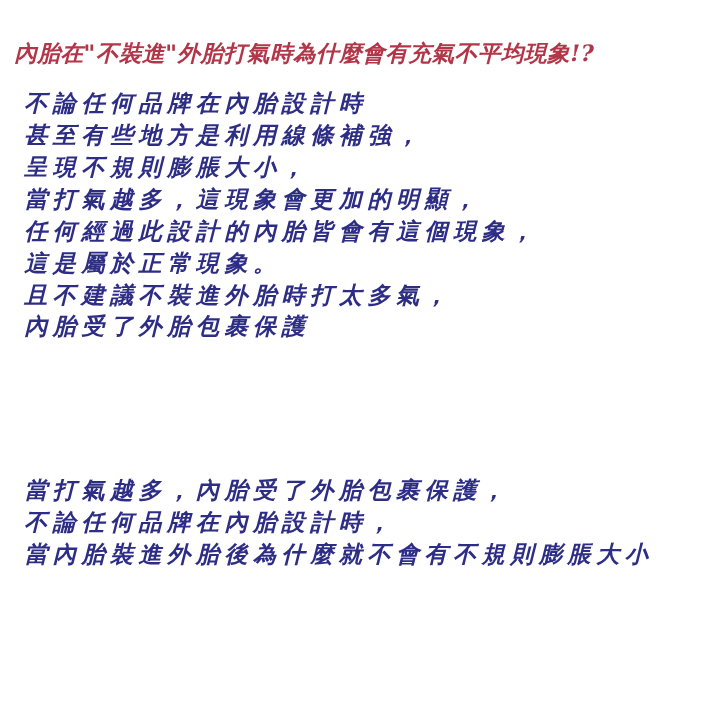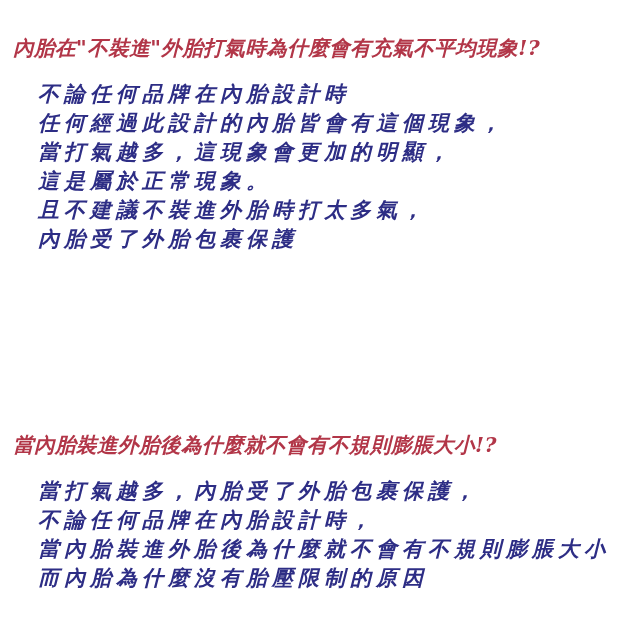--- a/index.html
+++ b/index.html
@@ -25,45 +25,45 @@
   .section-1 { top: 34px; }
   .section-2 { top: 431px; }
   .heading {
     margin: 0 0 17px 13px;
     font-size: 20.5px;
     letter-spacing: 0.5px;
     color: #b23648;
     white-space: nowrap;
   }
   .body-line {
-    margin-left: 38px;
+    margin-left: 22px;
     height: 29px;
     line-height: 29px;
     font-size: 21px;
     letter-spacing: 5px;
     color: #2d2d85;
     white-space: nowrap;
   }
 </style>
 </head>
 <body>
 
 <div class="page">
 
   <div class="section section-1">
     <div class="heading">內胎在"不裝進"外胎打氣時為什麼會有充氣不平均現象!?</div>
     <div class="body-line">不論任何品牌在內胎設計時</div>
+    <div class="body-line">甚至有些地方是利用線條補強，</div>
+    <div class="body-line">呈現不規則膨脹大小，</div>
+    <div class="body-line">當打氣越多，這現象會更加的明顯，</div>
     <div class="body-line">任何經過此設計的內胎皆會有這個現象，</div>
-    <div class="body-line">當打氣越多，這現象會更加的明顯，</div>
     <div class="body-line">這是屬於正常現象。</div>
     <div class="body-line">且不建議不裝進外胎時打太多氣，</div>
     <div class="body-line">內胎受了外胎包裹保護</div>
   </div>
 
   <div class="section section-2">
-    <div class="heading">當內胎裝進外胎後為什麼就不會有不規則膨脹大小!?</div>
     <div class="body-line">當打氣越多，內胎受了外胎包裹保護，</div>
     <div class="body-line">不論任何品牌在內胎設計時，</div>
     <div class="body-line">當內胎裝進外胎後為什麼就不會有不規則膨脹大小</div>
-    <div class="body-line">而內胎為什麼沒有胎壓限制的原因</div>
   </div>
 
 </div>
 
 </body></html>

